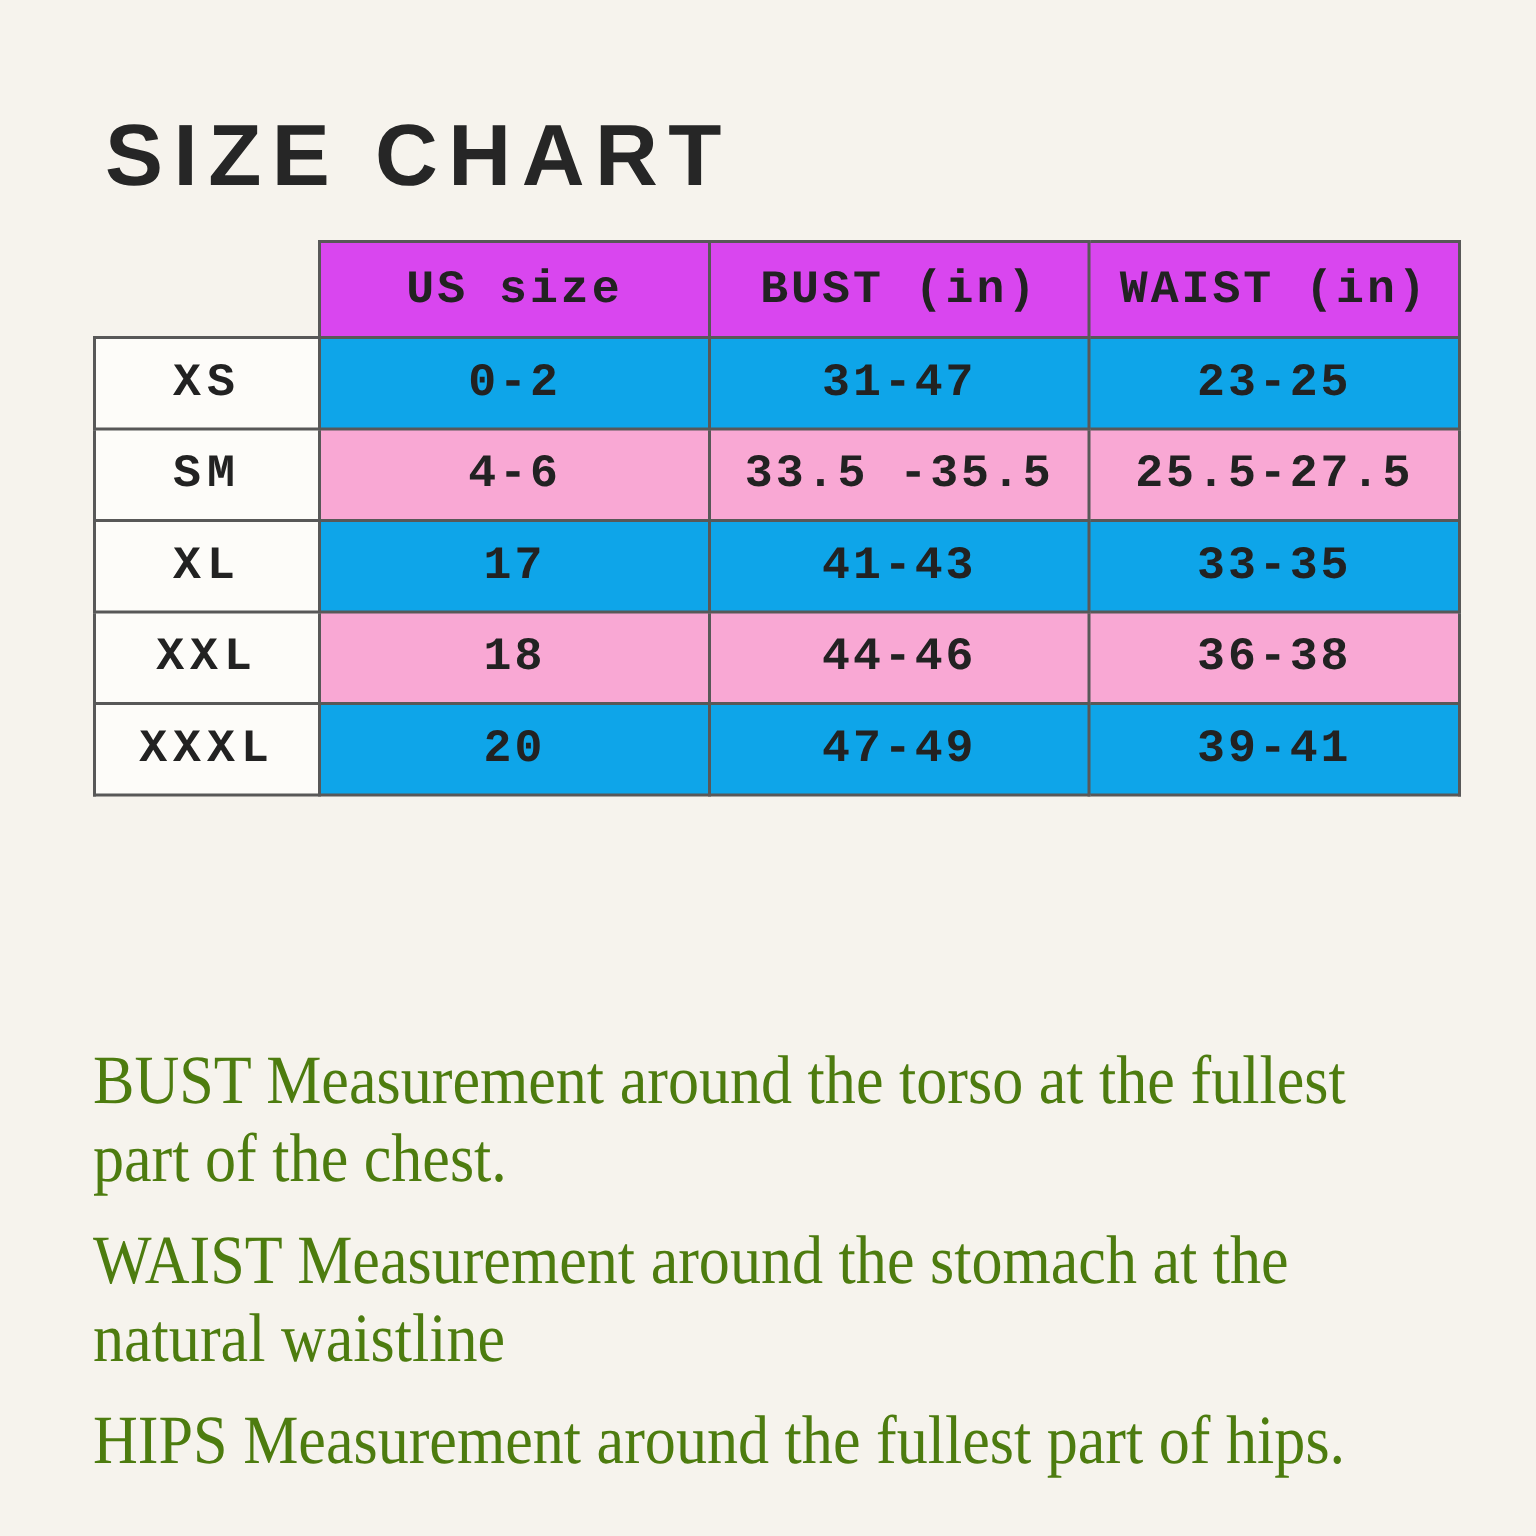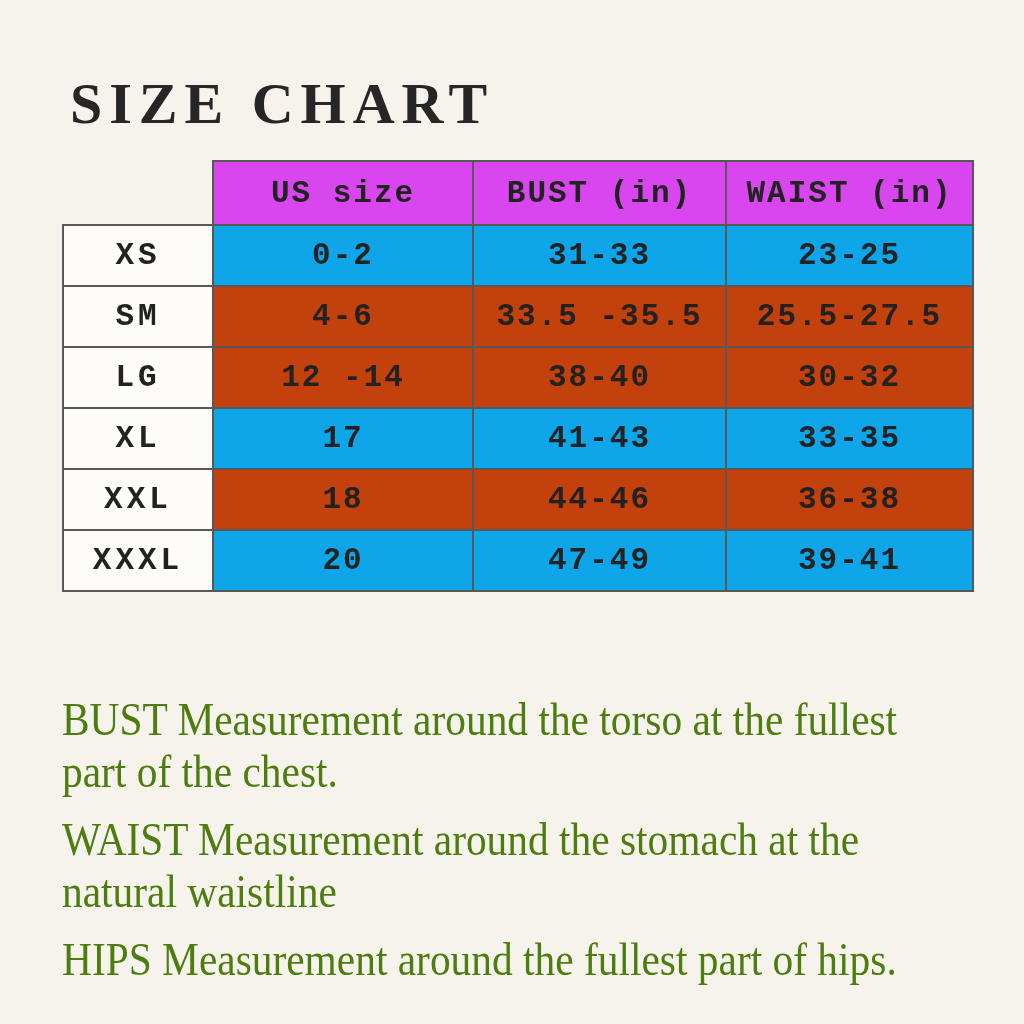--- a/index.html
+++ b/index.html
@@ -14,21 +14,21 @@
     color: #1b1b1b;
     font-family: "DejaVu Serif", serif;
     position: relative;
     overflow: hidden;
   }
 
   .page-title {
     position: absolute;
     left: 70px;
     top: 70px;
-    font-family: Liberation Serif, serif;
+    font-family: Liberation Sans, sans-serif;
     font-weight: 700;
     font-size: 58px;
     letter-spacing: 7px;
     color: #262626;
   }
 
   .size-table {
     position: absolute;
     left: 62px;
     top: 160px;
@@ -67,21 +67,21 @@
     border: none;
     background: transparent;
   }
 
   .size-table td.row-label {
     background: #fdfcf9;
     letter-spacing: 4px;
   }
 
   .size-table tr.tint-green td:not(.row-label)  { background: #0ea5e9; }
-  .size-table tr.tint-yellow td:not(.row-label) { background: #c2410c; }
+  .size-table tr.tint-yellow td:not(.row-label) { background: #f9a8d4; }
 
   .notes {
     position: absolute;
     left: 62px;
     top: 694px;
     width: 960px;
     font-family: "Liberation Serif", "DejaVu Serif", serif;
     font-size: 46px;
     line-height: 1.14;
     color: #4d7c0f;
@@ -111,34 +111,28 @@
       <th class="ghost"></th>
       <th>US size</th>
       <th>BUST (in)</th>
       <th>WAIST (in)</th>
     </tr>
   </thead>
   <tbody>
     <tr class="tint-green">
       <td class="row-label">XS</td>
       <td>0-2</td>
-      <td>31-33</td>
+      <td>31-47</td>
       <td>23-25</td>
     </tr>
     <tr class="tint-yellow">
       <td class="row-label">SM</td>
       <td>4-6</td>
       <td>33.5 -35.5</td>
       <td>25.5-27.5</td>
-    </tr>
-    <tr class="tint-yellow">
-      <td class="row-label">LG</td>
-      <td>12 -14</td>
-      <td>38-40</td>
-      <td>30-32</td>
     </tr>
     <tr class="tint-green">
       <td class="row-label">XL</td>
       <td>17</td>
       <td>41-43</td>
       <td>33-35</td>
     </tr>
     <tr class="tint-yellow">
       <td class="row-label">XXL</td>
       <td>18</td>

